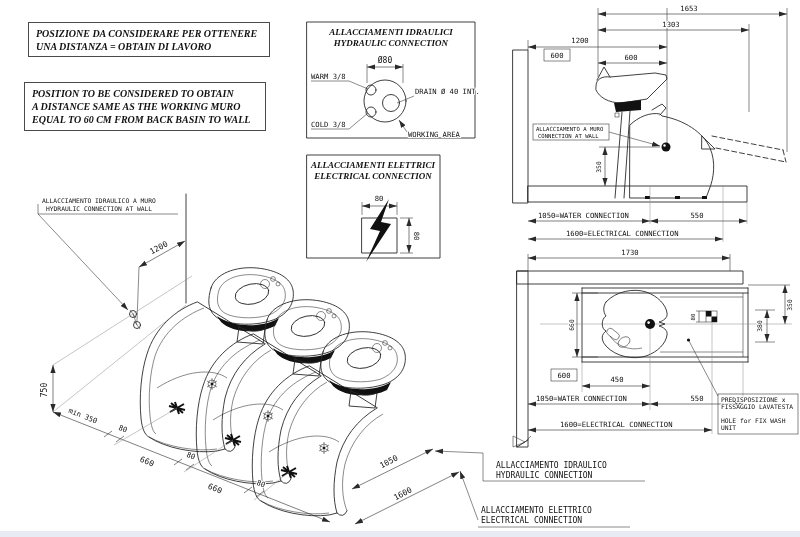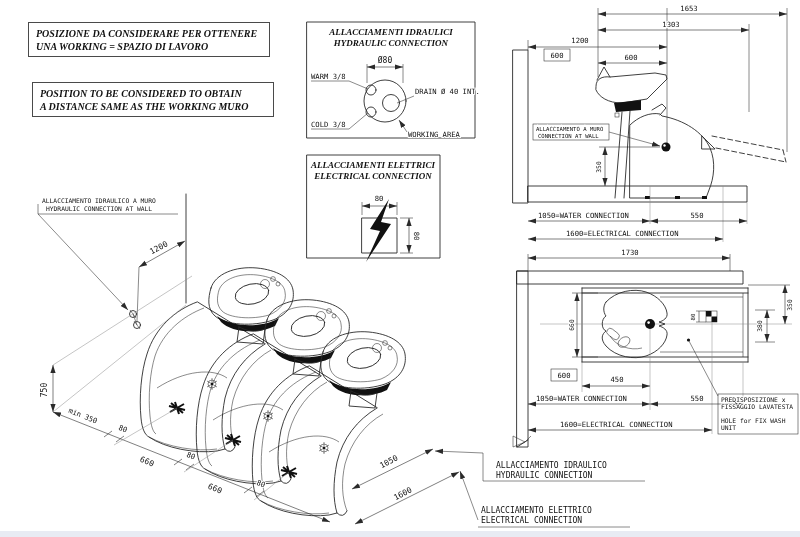--- a/index.html
+++ b/index.html
@@ -313,21 +313,22 @@
     <text class="t s8" x="496" y="478">HYDRAULIC CONNECTION</text>
     <line class="lt" x1="478" y1="520" x2="460" y2="471" marker-end="url(#ae)"></line>
     <text class="t s8" x="481" y="513">ALLACCIAMENTO ELETTRICO</text>
     <text class="t s8" x="481" y="523">ELECTRICAL CONNECTION</text>
     <line class="lt" x1="478" y1="527" x2="630" y2="527"></line>
   </g>
 </svg>
 
 <div class="notebox" style="left:28px;top:22px;width:228px;">
   <div>POSIZIONE DA CONSIDERARE PER OTTENERE</div>
-  <div>UNA WORKING  = SPAZIO DI LAVORO</div>
+  <div>UNA DISTANZA  = OBTAIN DI LAVORO</div>
 </div>
-<div class="notebox" style="left:32px;top:82px;width:228px;">
+<div class="notebox" style="left:24px;top:82px;width:228px;">
   <div>POSITION TO BE CONSIDERED TO OBTAIN</div>
   <div>A DISTANCE SAME AS THE WORKING MURO</div>
+  <div>EQUAL TO 60 CM FROM BACK BASIN TO WALL</div>
 </div>
 
 <div class="bottombar"></div>
 </div>
 
 </body></html>

